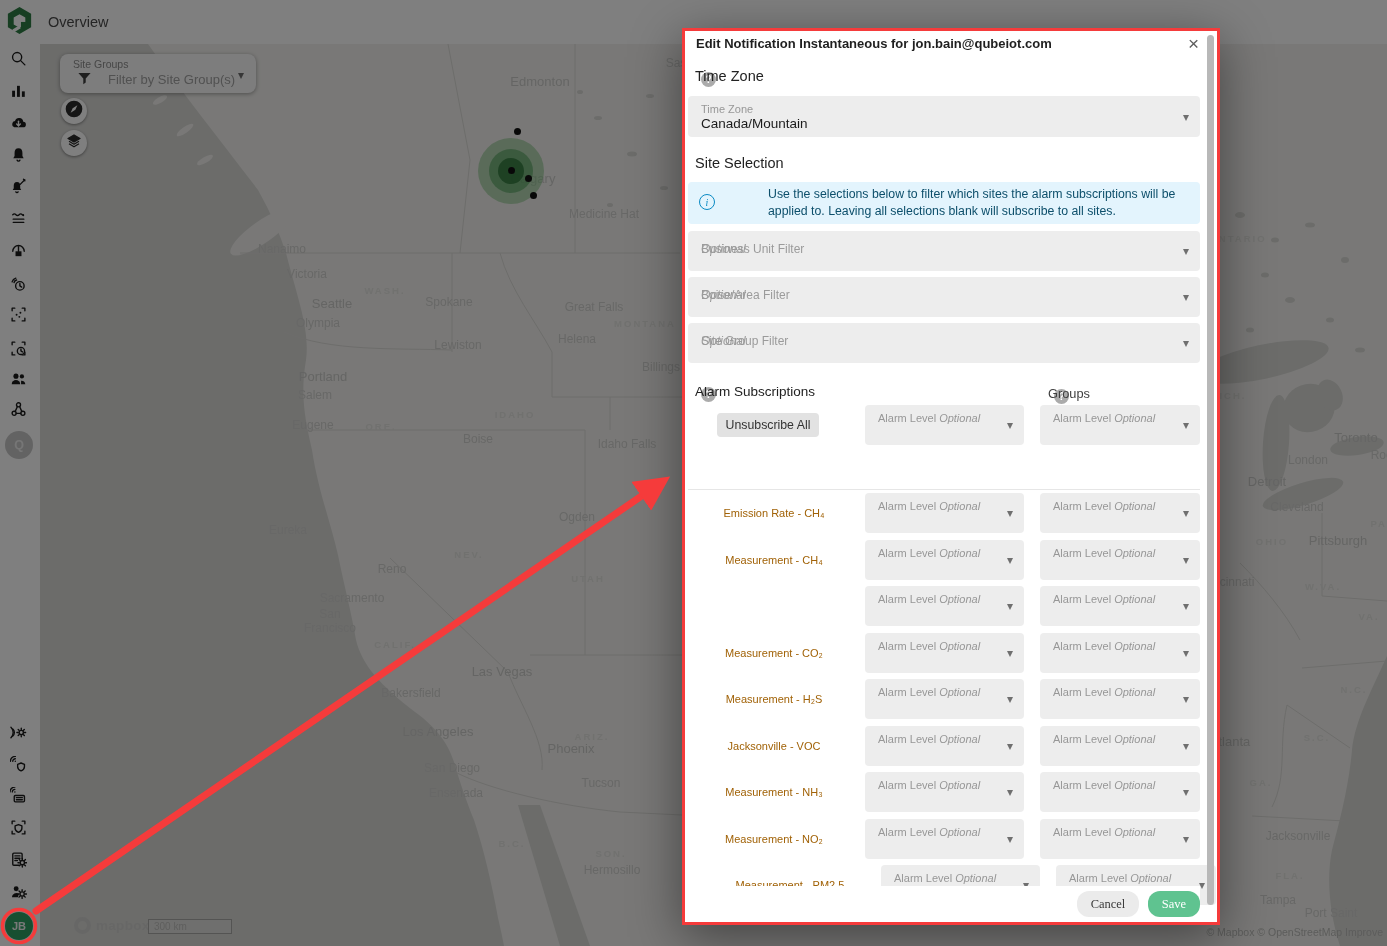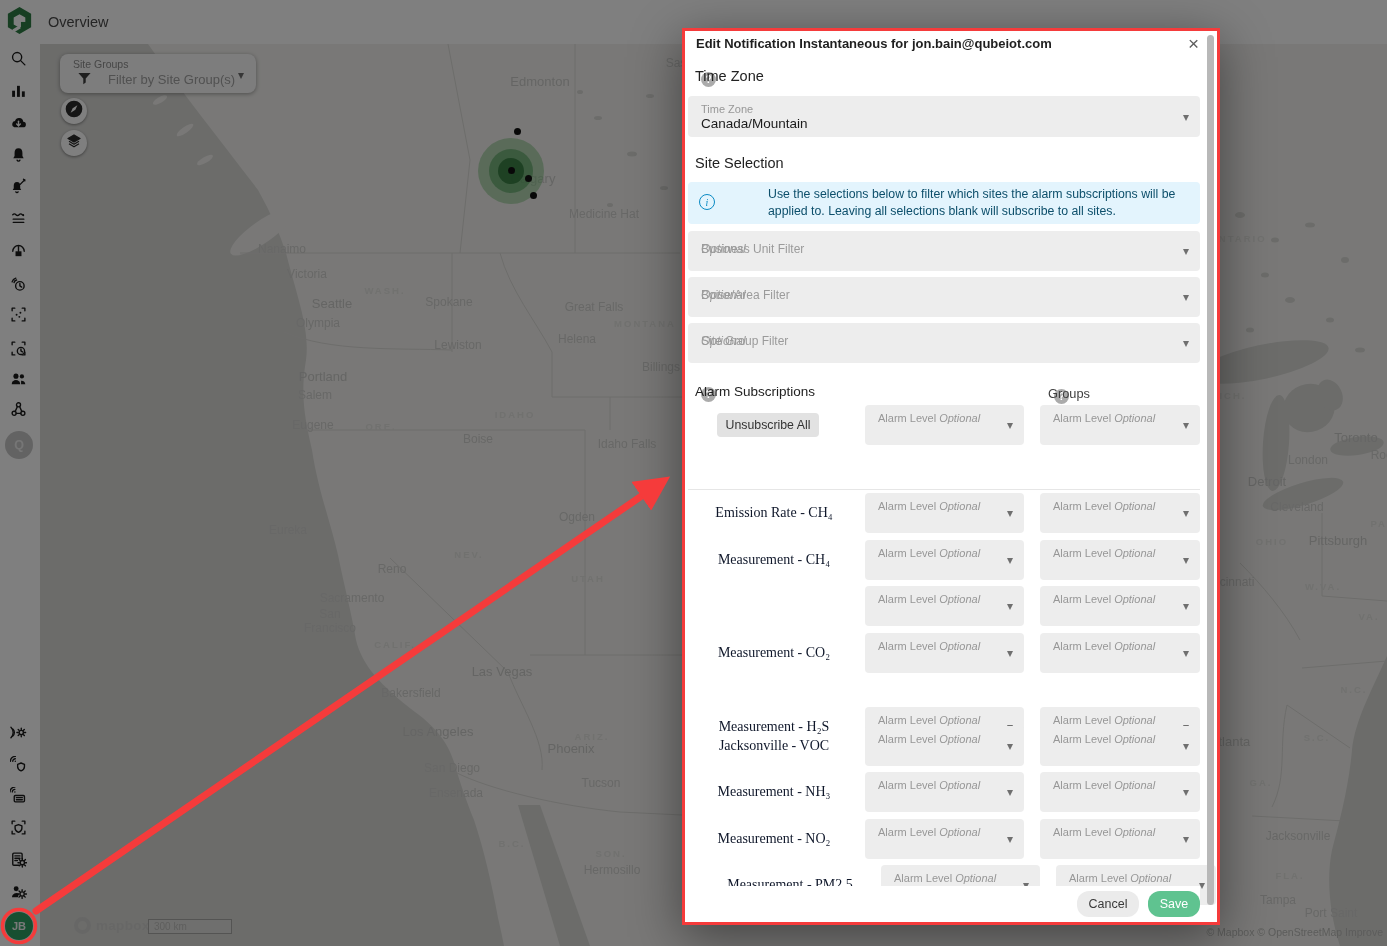--- a/index.html
+++ b/index.html
@@ -69,25 +69,25 @@
   .h-daily{left:363px;top:355px;}
   .btn-unsub{left:32px;top:382px;width:102px;height:24px;background:#e2e2e2;border-radius:4px;font-size:12.3px;color:#333;text-align:center;line-height:24px;cursor:pointer;}
   .sel-top-inst{left:180px;top:374px;width:159px;height:40px;}
   .sel-top-daily{left:355px;top:374px;width:160px;height:40px;}
   .m-warn{left:3px;top:421px;width:512px;height:28px;background:#fdf1e3;border-radius:4px;}
   .iwarn{left:12px;top:4px;color:#ef8b33;font-size:14px;}
   .iwarn::before{content:"\26a0";}
   .m-warn .wtxt{left:38px;top:0;line-height:28px;font-size:12.3px;color:#4e3519;}
   .m-div{left:3px;top:458px;width:512px;height:1px;background:#e6e6e6;}
   .arow{left:0;width:518px;height:40px;}
-  .arow-lab{left:6px;top:0;width:166px;height:40px;display:flex;align-items:center;justify-content:center;font-size:14px;color:#0f172a;text-align:center;font-family:Liberation Serif, serif;}
+  .arow-lab{left:6px;top:0;width:166px;height:40px;display:flex;align-items:center;justify-content:center;font-size:11px;color:#a16207;text-align:center;}
   .col-inst{left:180px;top:0;width:159px;height:40px;}
   .col-daily{left:355px;top:0;width:160px;height:40px;}
   .m-footer{left:0;right:17px;bottom:0;height:36px;background:#fff;display:flex;position:absolute;align-items:center;justify-content:flex-end;gap:9px;}
-  .m-footer .btn{position:static;height:26px;border-radius:12px;font-size:12.5px;text-align:center;line-height:26px;cursor:pointer;}
+  .m-footer .btn{position:static;height:26px;border-radius:12px;font-size:12.5px;text-align:center;line-height:26px;cursor:pointer;font-family:Liberation Serif, serif;}
   .btn-cancel{width:62px;background:#ebebeb;color:#3a3a3a;}
   .btn-save{width:52px;background:#5fc390;color:#fff;}
   .m-scroll{right:3px;top:4px;width:7px;height:870px;border-radius:4px;background:#b8b8b8;cursor:pointer;}
   
   .annot{position:absolute;left:0;top:0;z-index:20;pointer-events:none;}
 </style>
 </head>
 <body>
 
 <div class="stage">
@@ -479,21 +479,21 @@
         <div class="arow-lab">Measurement - CO₂</div>
         <div class="select col-inst">
           <span class="slab">Alarm Level <i>Optional</i></span>
           <span class="caret"></span>
         </div>
         <div class="select col-daily">
           <span class="slab">Alarm Level <i>Optional</i></span>
           <span class="caret"></span>
         </div>
       </div>
-      <div class="arow" style="top: 676px; padding-left: 8px;">
+      <div class="arow" style="top: 648px; padding-left: 8px;">
         <div class="arow-lab">Measurement - H₂S</div>
         <div class="select col-inst">
           <span class="slab">Alarm Level <i>Optional</i></span>
           <span class="caret"></span>
         </div>
         <div class="select col-daily">
           <span class="slab">Alarm Level <i>Optional</i></span>
           <span class="caret"></span>
         </div>
       </div>

